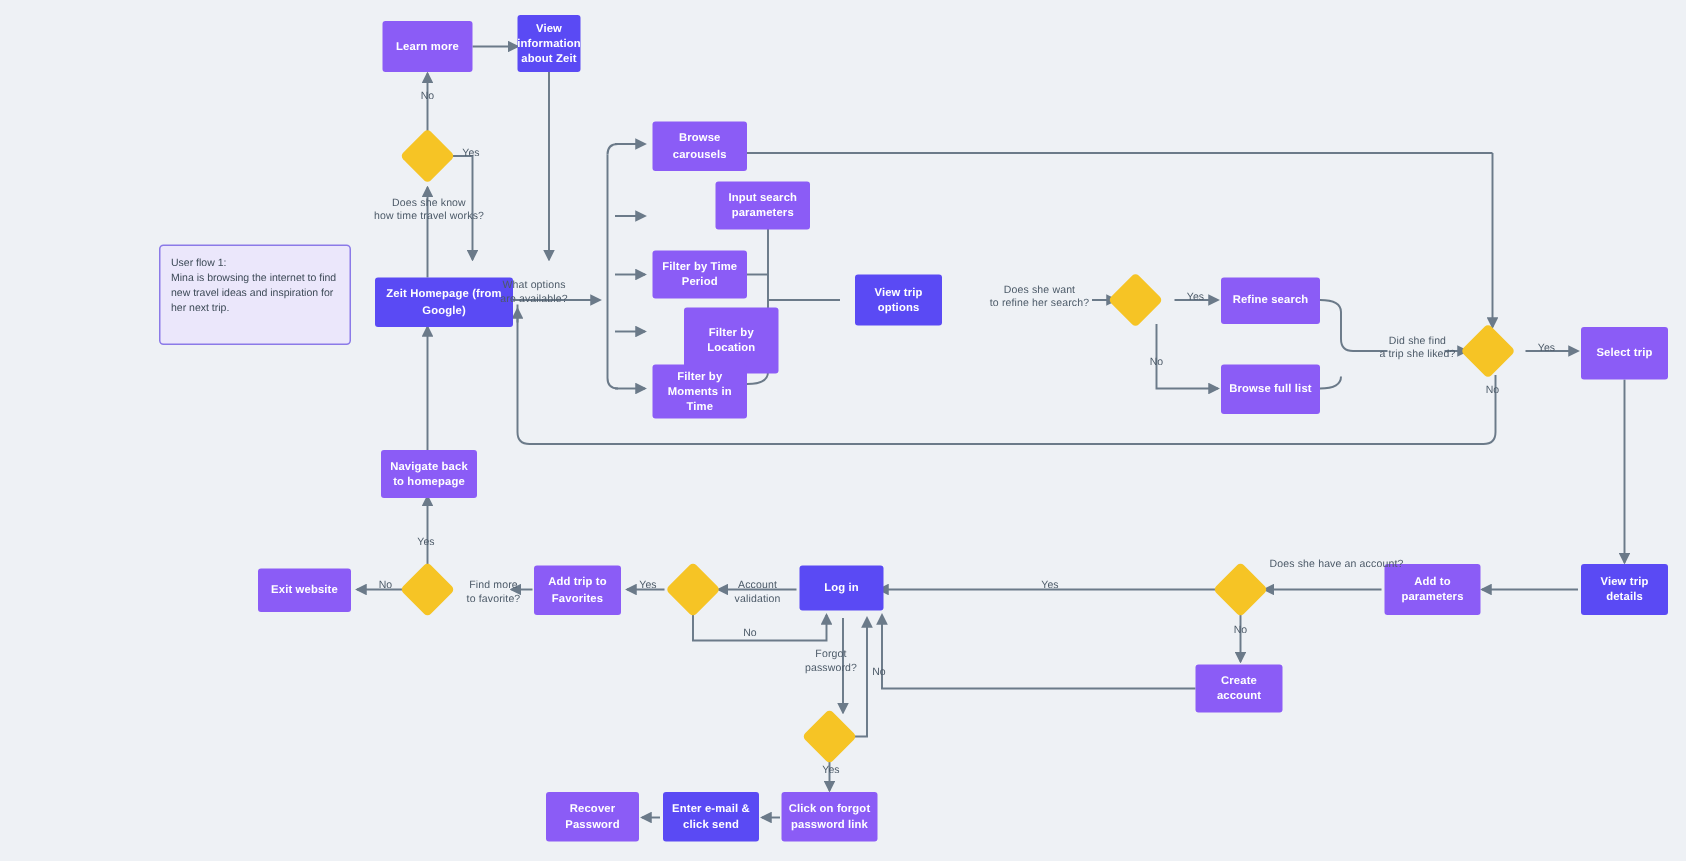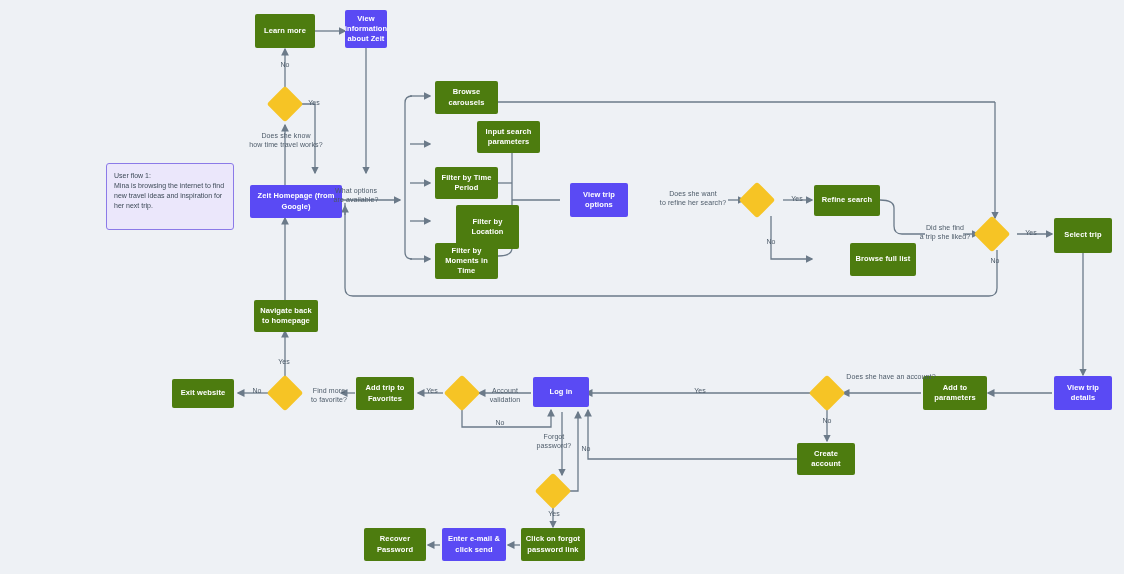--- a/index.html
+++ b/index.html
@@ -20,21 +20,21 @@
     text-align:center;
     color:#ffffff;
     font-weight:bold;
     font-size:7.5px;
     line-height:1.35;
     border-radius:2px;
     padding:2px 3px;
     letter-spacing:0.1px;
   }
   .node.screen{background:#5a4af4;}
-  .node.interaction{background:#4d7c0f;}
+  .node.interaction{background:#8b5cf6;}
 
   .diamond{
     position:absolute;
     width:26px;height:26px;
     background:#f6c425;
     transform:rotate(45deg);
     border-radius:3px;
   }
 
   .edge-label{
@@ -221,21 +221,21 @@
 
   <div class="node interaction" style="left:435px;top:243px;width:63px;height:36px;">Filter by
 Moments in
 Time</div>
 
   <div class="node screen" style="left:570px;top:183px;width:58px;height:34px;">View trip
 options</div>
 
   <div class="node interaction" style="left:814px;top:185px;width:66px;height:31px;">Refine search</div>
 
-  <div class="node interaction" style="left:814px;top:243px;width:66px;height:33px;margin-left:36px;">Browse full
+  <div class="node interaction" style="left:814px;top:243px;width:66px;height:33px;">Browse full
 list</div>
 
   <div class="node interaction" style="left:1054px;top:218px;width:58px;height:35px;">Select trip</div>
 
   <div class="node interaction" style="left:254px;top:300px;width:64px;height:32px;">Navigate back
 to homepage</div>
 
   <div class="node screen" style="left:1054px;top:376px;width:58px;height:34px;">View trip
 details</div>
 

